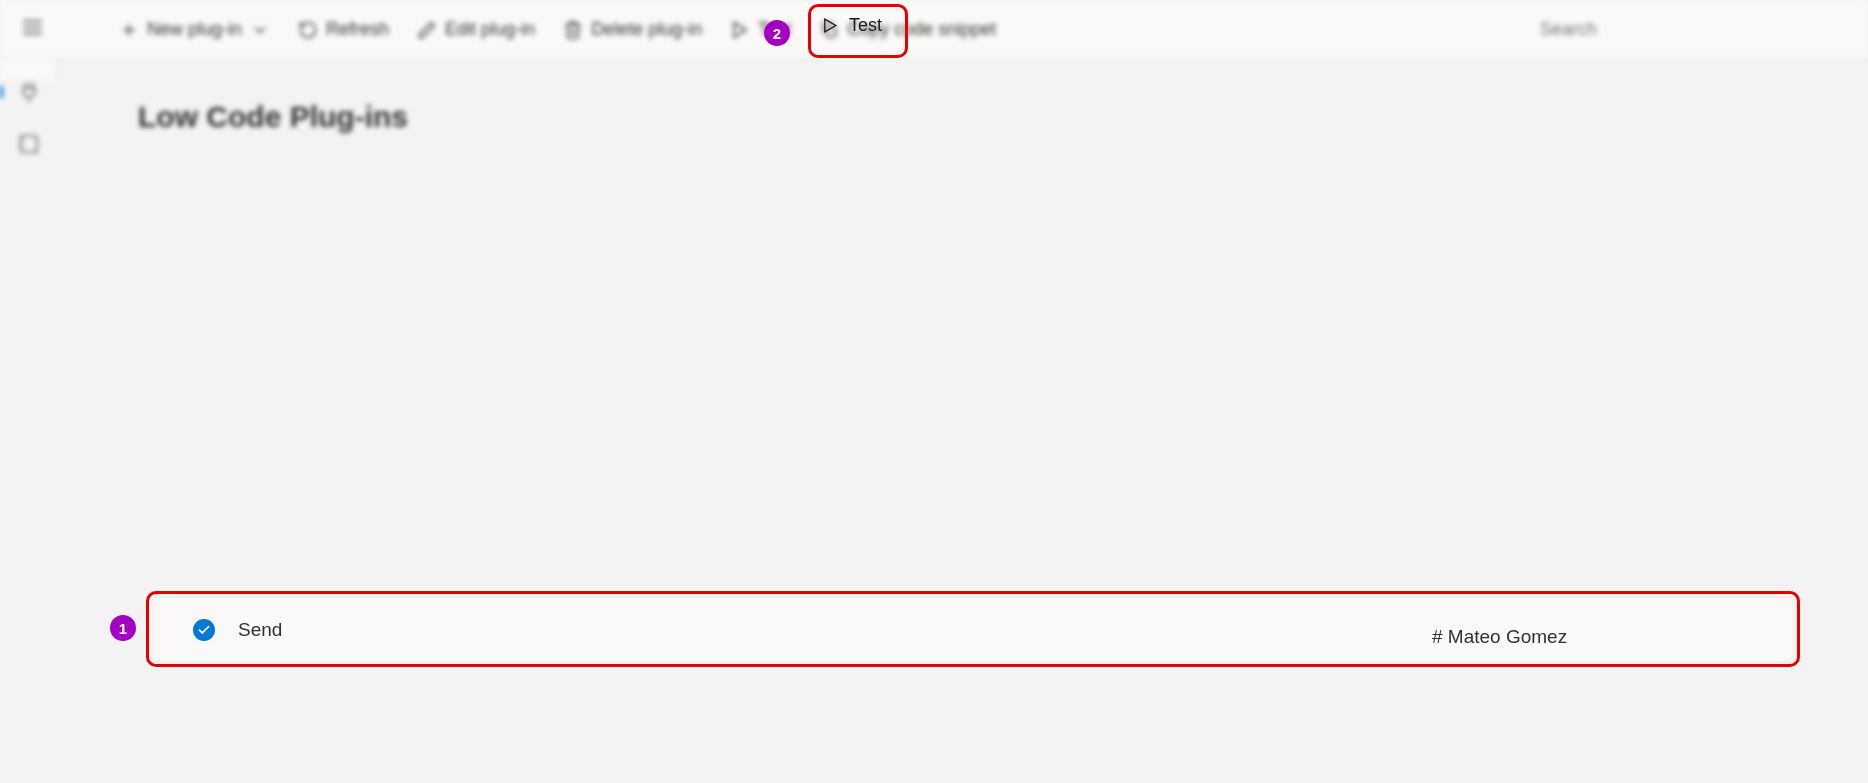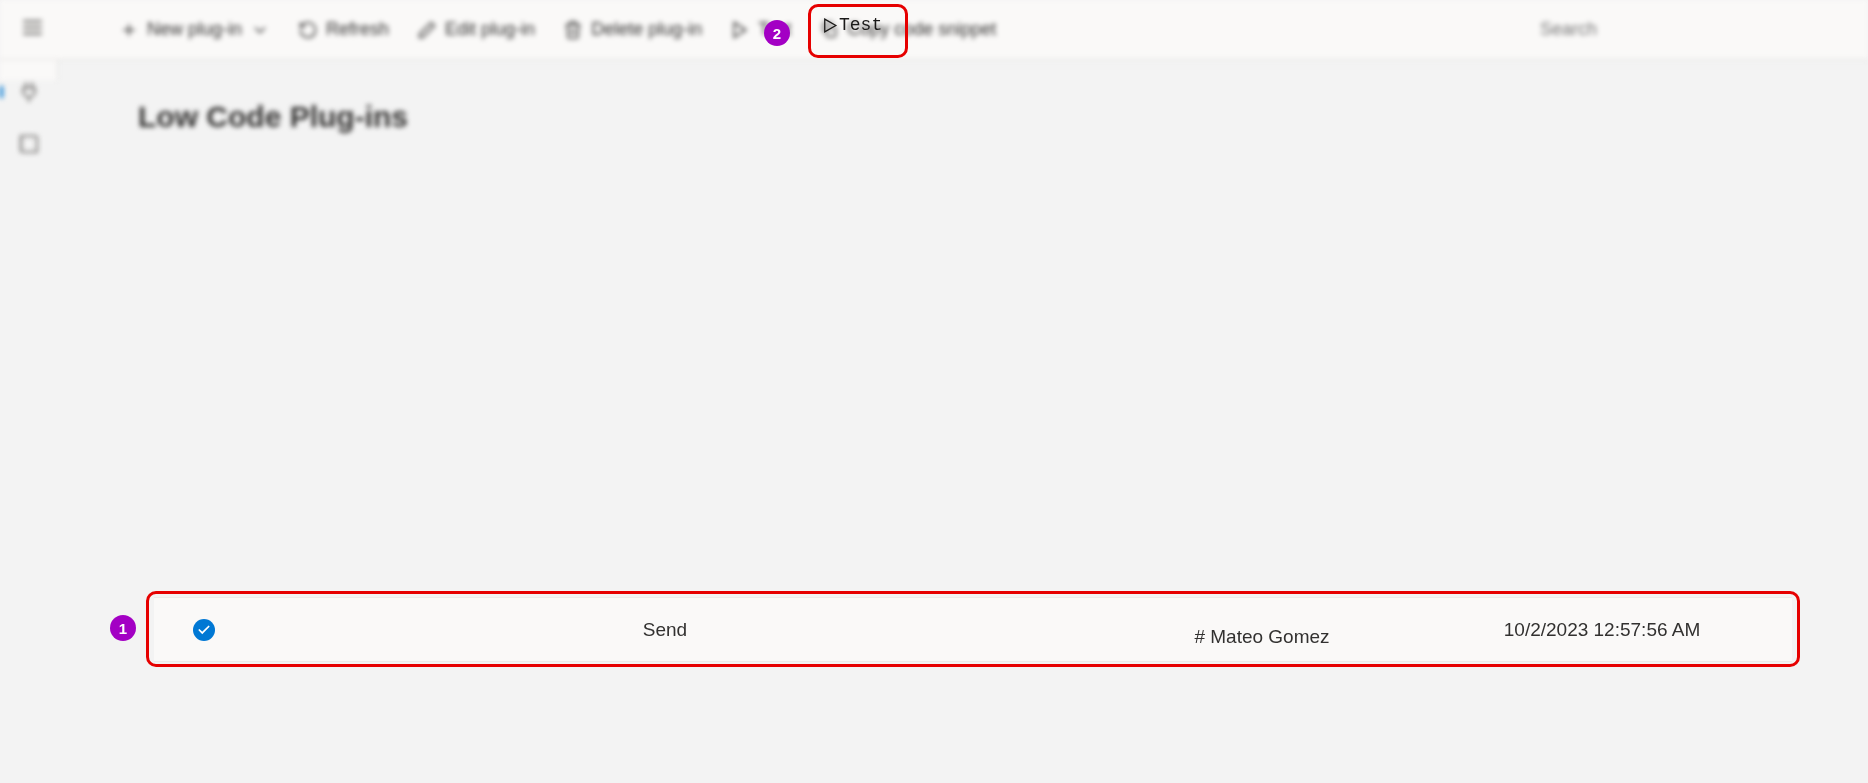--- a/index.html
+++ b/index.html
@@ -164,45 +164,44 @@
       z-index: 15;
       pointer-events: none;
     }
     
     .sharp-test {
       position: absolute;
       left: 820px;
       top: 15px;
       display: flex;
       align-items: center;
+      gap: 10px;
       color: #1b1a19;
       font-size: 18px;
       z-index: 18;
-      font-family: Liberation Mono, monospace;
     }
     .sharp-test svg {
       width: 19px;
       height: 19px;
     }
     
     .sharp-row {
       position: absolute;
       left: 154px;
       right: 76px;
       top: 597px;
       height: 65px;
       background: #faf9f8;
       display: flex;
       align-items: center;
       padding: 0 20px;
       font-size: 19px;
       z-index: 16;
       border-top: 1px solid #edebe9;
       border-bottom: 1px solid #edebe9;
-      text-align: center;
     }
   </style>
 </head>
 <body>
 
 <div class="blur-layer">
 
   <div class="toolbar">
     <div class="hamburger">
       <svg viewBox="0 0 24 24" fill="none" stroke="currentColor" stroke-width="2">
@@ -299,18 +298,17 @@
 <div class="sharp-row">
   <div class="col-check">
     <div class="check-circle">
       <svg viewBox="0 0 24 24" fill="none" stroke="#fff" stroke-width="3" stroke-linecap="round">
           <polyline points="4 12 9 17 20 6"></polyline>
         </svg>
     </div>
   </div>
   <div class="col-name">Send</div>
   <div class="col-created"># Mateo Gomez</div>
-  <div class="col-modified">10/2/2023 12:57:56 AM</div>
 </div>
 <div class="highlight-box" style="left:146px; top:591px; right:68px; height:76px;"></div>
 <div class="callout-badge" style="left:110px; top:615px;">
   <span>1</span>
 </div>
 
 </body></html>

